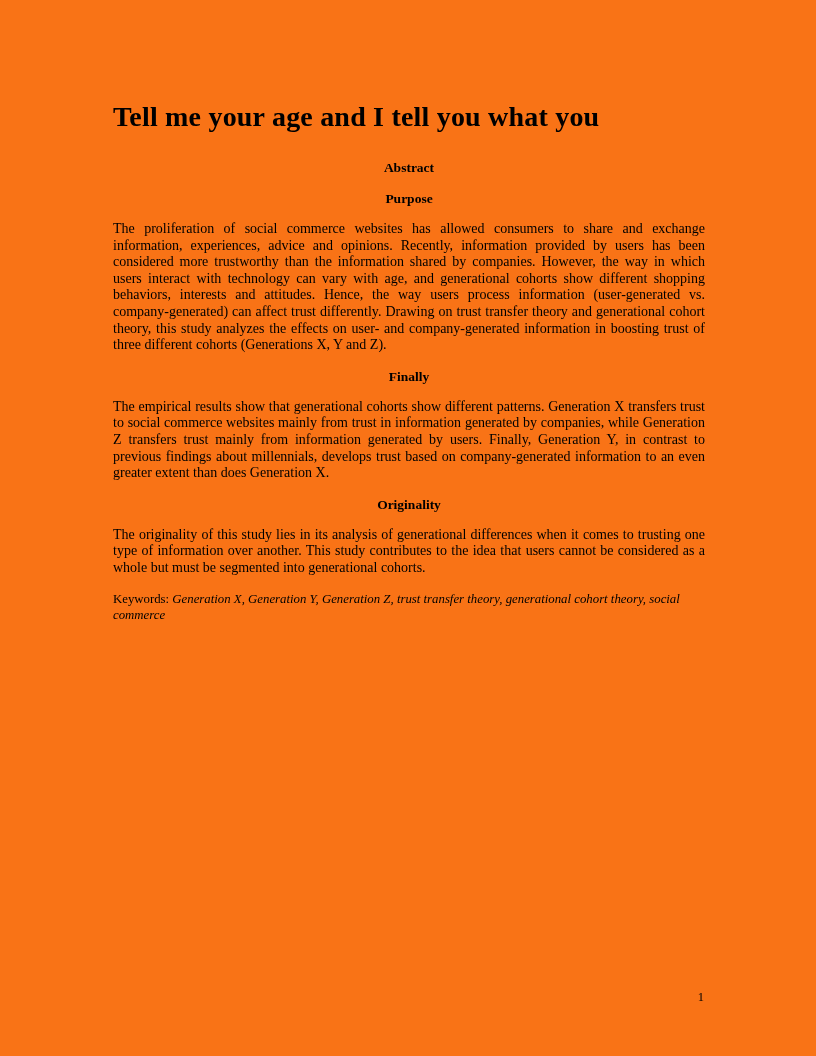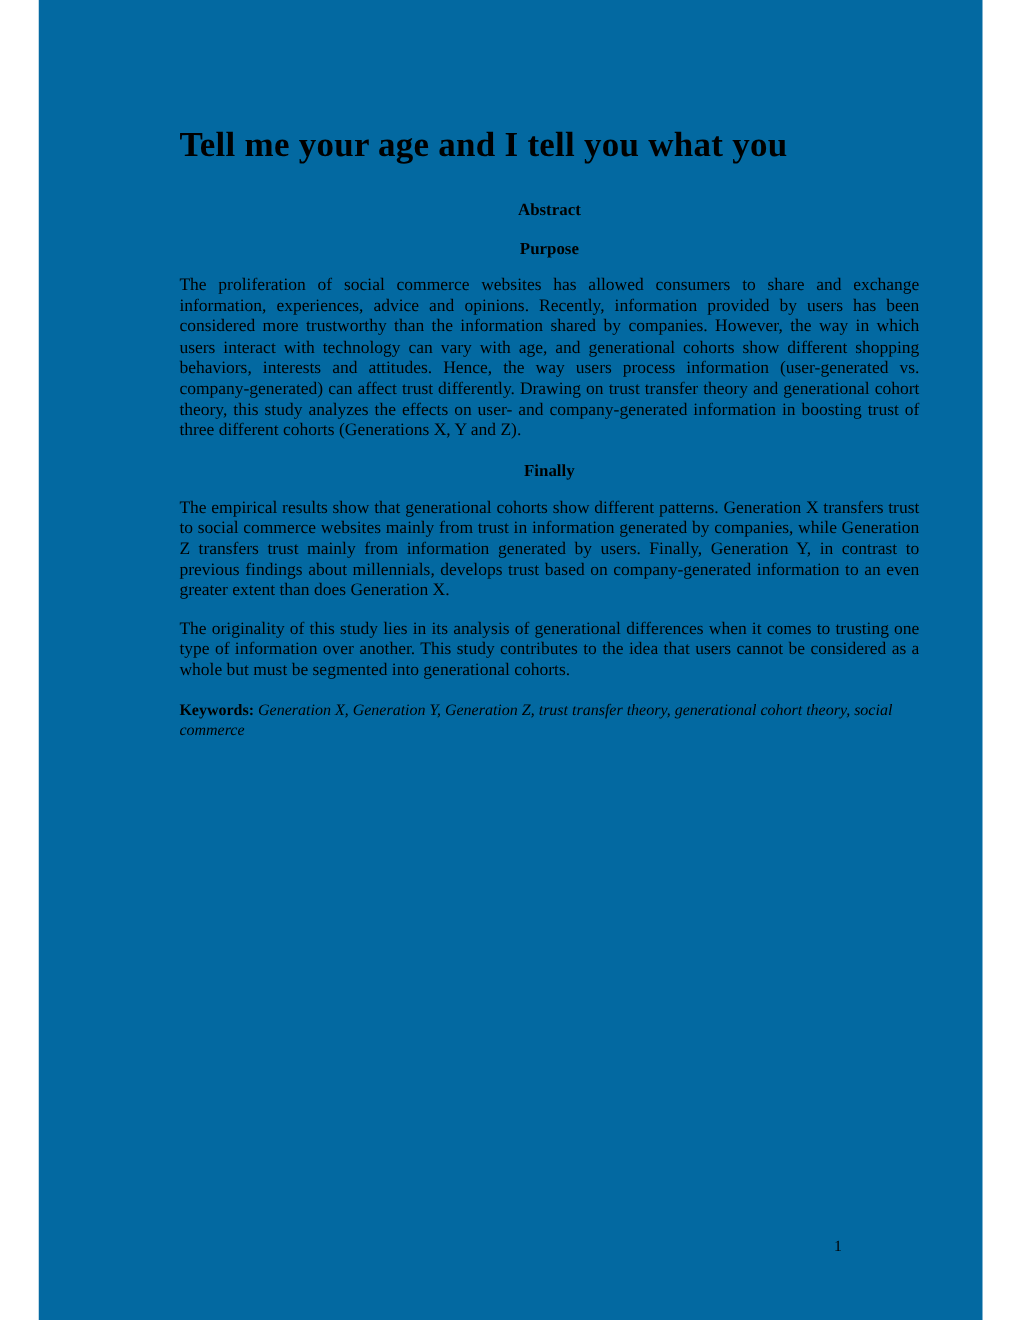--- a/index.html
+++ b/index.html
@@ -1,21 +1,21 @@
 <!DOCTYPE html>
 <html><head>
 <meta charset="utf-8">
 <style>
   * { margin: 0; padding: 0; box-sizing: border-box; }
   html, body { background: #ffffff; }
   .page {
     position: relative;
-    width: 755px;
+    width: 816px;
     height: 1056px;
-    background: #0369a1;
+    background: #f97316;
     font-family: "Liberation Serif", "DejaVu Serif", serif;
     color: #000000;
     margin: 0 auto;
     overflow: hidden;
   }
   .content {
     position: absolute;
     left: 113px;
     top: 96px;
     width: 592px;
@@ -40,21 +40,21 @@
     line-height: 16.6px;
     text-align: justify;
     margin-bottom: 14px;
   }
   .keywords-para {
     font-size: 12.8px;
     line-height: 16.6px;
     text-align: left;
     margin-bottom: 14px;
   }
-  .keywords-label { font-weight: bold; font-style: normal; }
+  .keywords-label { font-weight: normal; font-style: normal; }
   .keywords-text { font-style: italic; }
   .page-number {
     position: absolute;
     right: 112px;
     top: 990px;
     font-size: 12.5px;
     line-height: 15px;
   }
 </style>
 </head>
@@ -69,20 +69,21 @@
 
     <h2 class="section-heading">Abstract</h2>
 
     <h2 class="section-heading">Purpose</h2>
     <p class="body-para">The proliferation of social commerce websites has allowed consumers to share and exchange information, experiences, advice and opinions. Recently, information provided by users has been considered more trustworthy than the information shared by companies. However, the way in which users interact with technology can vary with age, and generational cohorts show different shopping behaviors, interests and attitudes. Hence, the way users process information (user-generated vs. company-generated) can affect trust differently. Drawing on trust transfer theory and generational cohort theory, this study analyzes the effects on user- and company-generated information in boosting trust of three different cohorts (Generations X, Y and Z).</p>
 
 
     <h2 class="section-heading">Finally</h2>
     <p class="body-para">The empirical results show that generational cohorts show different patterns. Generation X transfers trust to social commerce websites mainly from trust in information generated by companies, while Generation Z transfers trust mainly from information generated by users. Finally, Generation Y, in contrast to previous findings about millennials, develops trust based on company-generated information to an even greater extent than does Generation X.</p>
 
+    <h2 class="section-heading">Originality</h2>
     <p class="body-para">The originality of this study lies in its analysis of generational differences when it comes to trusting one type of information over another. This study contributes to the idea that users cannot be considered as a whole but must be segmented into generational cohorts.</p>
 
     <p class="keywords-para">
       <span class="keywords-label">Keywords: </span>
       <span class="keywords-text">Generation X, Generation Y, Generation Z, trust transfer theory, generational cohort theory, social commerce</span>
     </p>
 
   </div>
 
   <div class="page-number">1</div>

